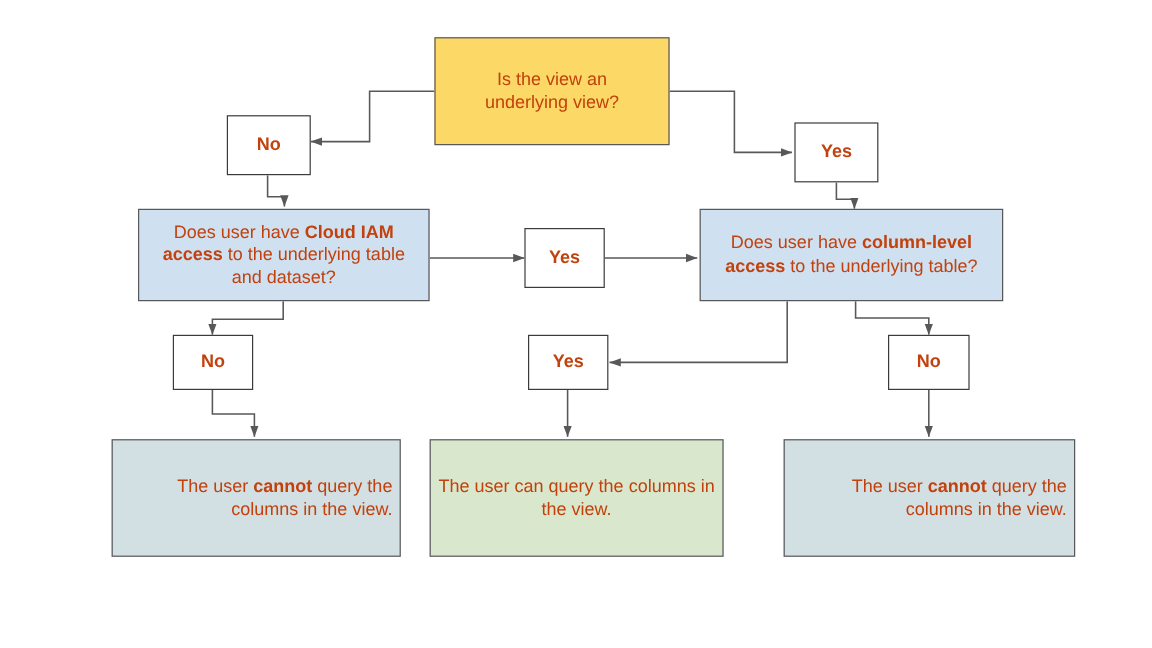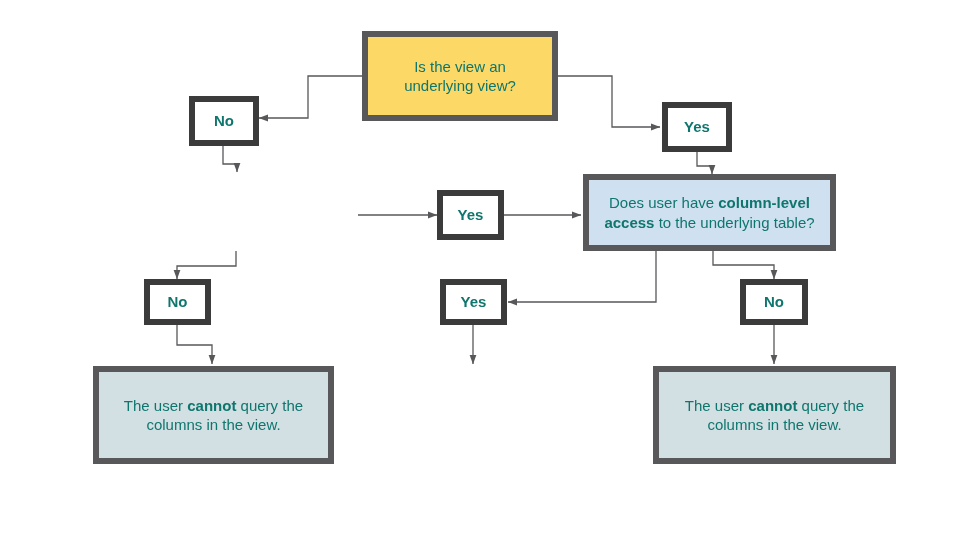--- a/index.html
+++ b/index.html
@@ -15,28 +15,28 @@
     overflow: hidden;
     font-family: "Liberation Sans", sans-serif;
   }
   .node {
     position: absolute;
     box-sizing: border-box;
     display: flex;
     align-items: center;
     justify-content: center;
     text-align: center;
-    color: #0f766e;
+    color: #c2410c;
     line-height: 1.28;
-    border: 6px solid #ec4899;
+    border: 1px solid #ec4899;
   }
   .node .txt { display: block; padding: 0 6px; }
   .decision-yellow { background: #fcd966; border-color: #58585b; font-size: 15px; }
   .decision-blue   { background: #cfe0f1; border-color: #58585b; font-size: 15px; }
-  .result-grey     { background: #d2dfe3; border-color: #58585b; font-size: 15px; }
+  .result-grey     { background: #d2dfe3; border-color: #58585b; font-size: 15px; text-align: right; }
   .result-green    { background: #d9e8cd; border-color: #58585b; font-size: 15px; }
   .label-box       { background: #ffffff; border-color: #3b3b3b; font-size: 15px; font-weight: bold; }
   .edges {
     position: absolute;
     left: 0; top: 0;
     width: 960px; height: 540px;
     pointer-events: none;
   }
   b { font-weight: bold; }
 </style>
@@ -87,20 +87,25 @@
   </div>
 
   <div class="node label-box" style="left:189px; top:96px; width:70px; height:50px;">
     <span class="txt">No</span>
   </div>
 
   <div class="node label-box" style="left:662px; top:102px; width:70px; height:50px;">
     <span class="txt">Yes</span>
   </div>
 
+  <div class="node decision-blue" style="left:115px; top:174px; width:243px; height:77px;">
+    <span class="txt">
+      <span>Does user have </span><b>Cloud IAM access</b><span> to the underlying table and dataset?</span>
+    </span>
+  </div>
 
   <div class="node label-box" style="left:437px; top:190px; width:67px; height:50px;">
     <span class="txt">Yes</span>
   </div>
 
   <div class="node decision-blue" style="left:583px; top:174px; width:253px; height:77px;">
     <span class="txt">
       <span>Does user have </span><b>column-level access</b><span> to the underlying table?</span>
     </span>
   </div>
@@ -116,20 +121,23 @@
   <div class="node label-box" style="left:740px; top:279px; width:68px; height:46px;">
     <span class="txt">No</span>
   </div>
 
   <div class="node result-grey" style="left:93px; top:366px; width:241px; height:98px;">
     <span class="txt">
       <span>The user </span><b>cannot</b><span> query the columns in the view.</span>
     </span>
   </div>
 
+  <div class="node result-green" style="left:358px; top:366px; width:245px; height:98px;">
+    <span class="txt">The user can query the columns in the view.</span>
+  </div>
 
   <div class="node result-grey" style="left:653px; top:366px; width:243px; height:98px;">
     <span class="txt">
       <span>The user </span><b>cannot</b><span> query the columns in the view.</span>
     </span>
   </div>
 
 </div>
 
 </body></html>

